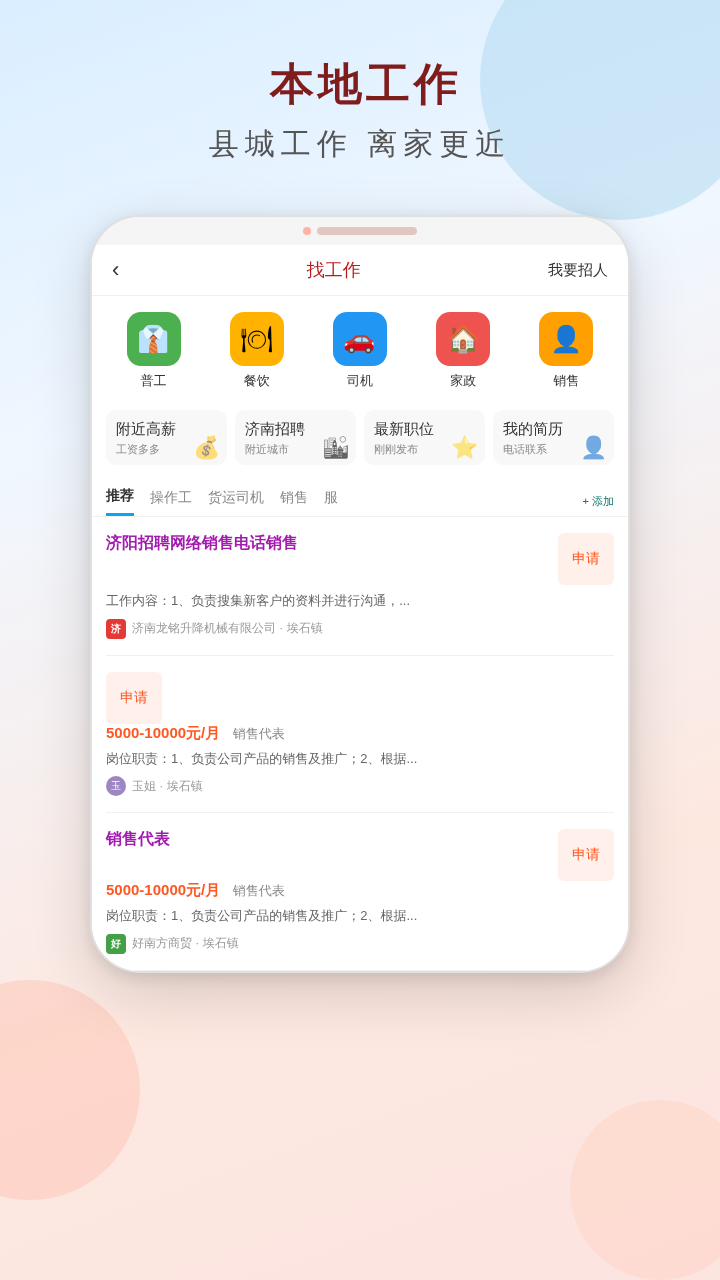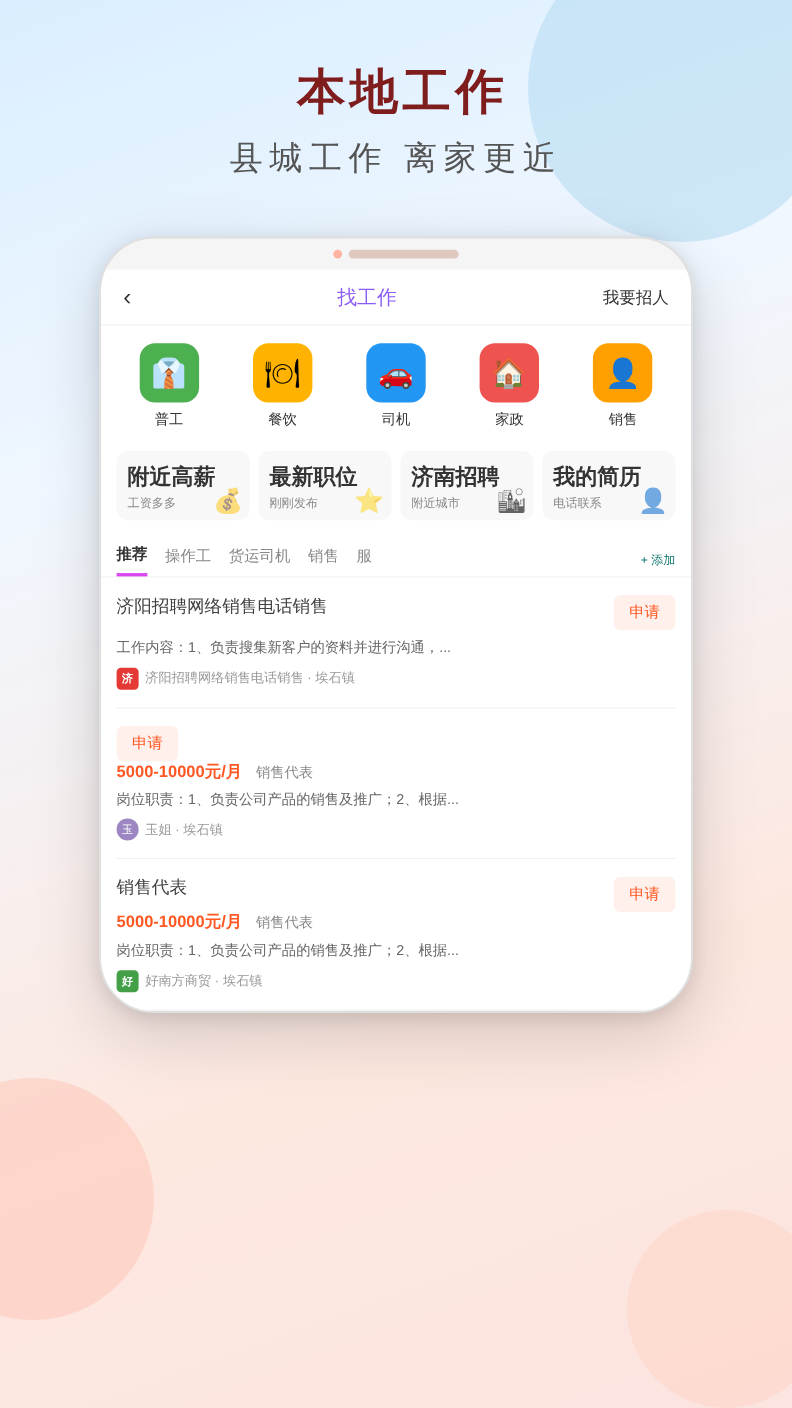--- a/index.html
+++ b/index.html
@@ -185,21 +185,21 @@
       border-bottom: 1px solid #f0f0f0;
     }
     .nav-back {
       font-size: 22px;
       color: #333;
       cursor: pointer;
     }
     .nav-title {
       font-size: 18px;
       font-weight: 500;
-      color: #8b5cf6;
+      color: #b91c1c;
     }
     .nav-right {
       font-size: 15px;
       color: #333;
     }
 
     
     .category-section {
       display: flex;
       justify-content: space-around;
@@ -240,22 +240,22 @@
     }
     .quick-card {
       flex: 1;
       background: #f8f8f8;
       border-radius: 10px;
       padding: 10px 10px 8px;
       position: relative;
       overflow: hidden;
     }
     .quick-card-title {
-      font-size: 20px;
-      font-weight: 700;
+      font-size: 15px;
+      font-weight: 400;
       color: #333;
     }
     .quick-card-sub {
       font-size: 11px;
       color: #888;
       margin-top: 3px;
     }
     .quick-card-img {
       position: absolute;
       bottom: 4px;
@@ -276,21 +276,21 @@
     .tab-item {
       font-size: 14px;
       color: #888;
       padding-bottom: 8px;
       cursor: pointer;
       white-space: nowrap;
     }
     .tab-item.active {
       color: #333;
       font-weight: 600;
-      border-bottom: 3px solid #d946ef;
+      border-bottom: 3px solid #0ea5e9;
     }
     .tab-add {
       display: flex;
       align-items: center;
       gap: 3px;
       font-size: 11px;
       color: #0f766e;
       margin-left: auto;
     }
 
@@ -303,31 +303,31 @@
       padding: 16px 0;
       border-bottom: 1px solid #f0f0f0;
     }
     .job-card-header {
       display: flex;
       justify-content: space-between;
       align-items: flex-start;
     }
     .job-title {
       font-size: 16px;
-      font-weight: 400;
-      color: #404040;
+      font-weight: 700;
+      color: #a21caf;
       flex: 1;
       padding-right: 10px;
     }
     .apply-btn {
       background: #fff0eb;
       color: #ff5722;
       border: none;
       border-radius: 6px;
-      padding: 7px 14px;
+      padding: 17px 14px;
       font-size: 14px;
       cursor: pointer;
       white-space: nowrap;
     }
     .job-salary {
       font-size: 15px;
       font-weight: 600;
       color: #ff5722;
       margin-top: 5px;
     }
@@ -429,28 +429,28 @@
         </div>
       </div>
 
       <div class="quick-access">
         <div class="quick-card">
           <div class="quick-card-title">附近高薪</div>
           <div class="quick-card-sub">工资多多</div>
           <div class="quick-card-img">💰</div>
         </div>
         <div class="quick-card">
+          <div class="quick-card-title">济南招聘</div>
+          <div class="quick-card-sub">附近城市</div>
+          <div class="quick-card-img">🏙</div>
+        </div>
+        <div class="quick-card">
           <div class="quick-card-title">最新职位</div>
           <div class="quick-card-sub">刚刚发布</div>
           <div class="quick-card-img">⭐</div>
-        </div>
-        <div class="quick-card">
-          <div class="quick-card-title">济南招聘</div>
-          <div class="quick-card-sub">附近城市</div>
-          <div class="quick-card-img">🏙</div>
         </div>
         <div class="quick-card">
           <div class="quick-card-title">我的简历</div>
           <div class="quick-card-sub">电话联系</div>
           <div class="quick-card-img">👤</div>
         </div>
       </div>
 
       <div class="tab-bar">
         <div class="tab-item active">推荐</div>
@@ -464,21 +464,21 @@
       <div class="job-list">
 
         <div class="job-card">
           <div class="job-card-header">
             <div class="job-title">济阳招聘网络销售电话销售</div>
             <button class="apply-btn">申请</button>
           </div>
           <div class="job-desc">工作内容：1、负责搜集新客户的资料并进行沟通，...</div>
           <div class="job-company">
             <div class="company-logo logo-red">济</div>
-            <span>济阳招聘网络销售电话销售 · 埃石镇</span>
+            <span>济南龙铭升降机械有限公司 · 埃石镇</span>
           </div>
         </div>
 
         <div class="job-card">
           <div class="job-card-header">
             <button class="apply-btn">申请</button>
           </div>
           <div>
             <span class="job-salary">5000-10000元/月</span>
             <span class="job-tag">销售代表</span>

